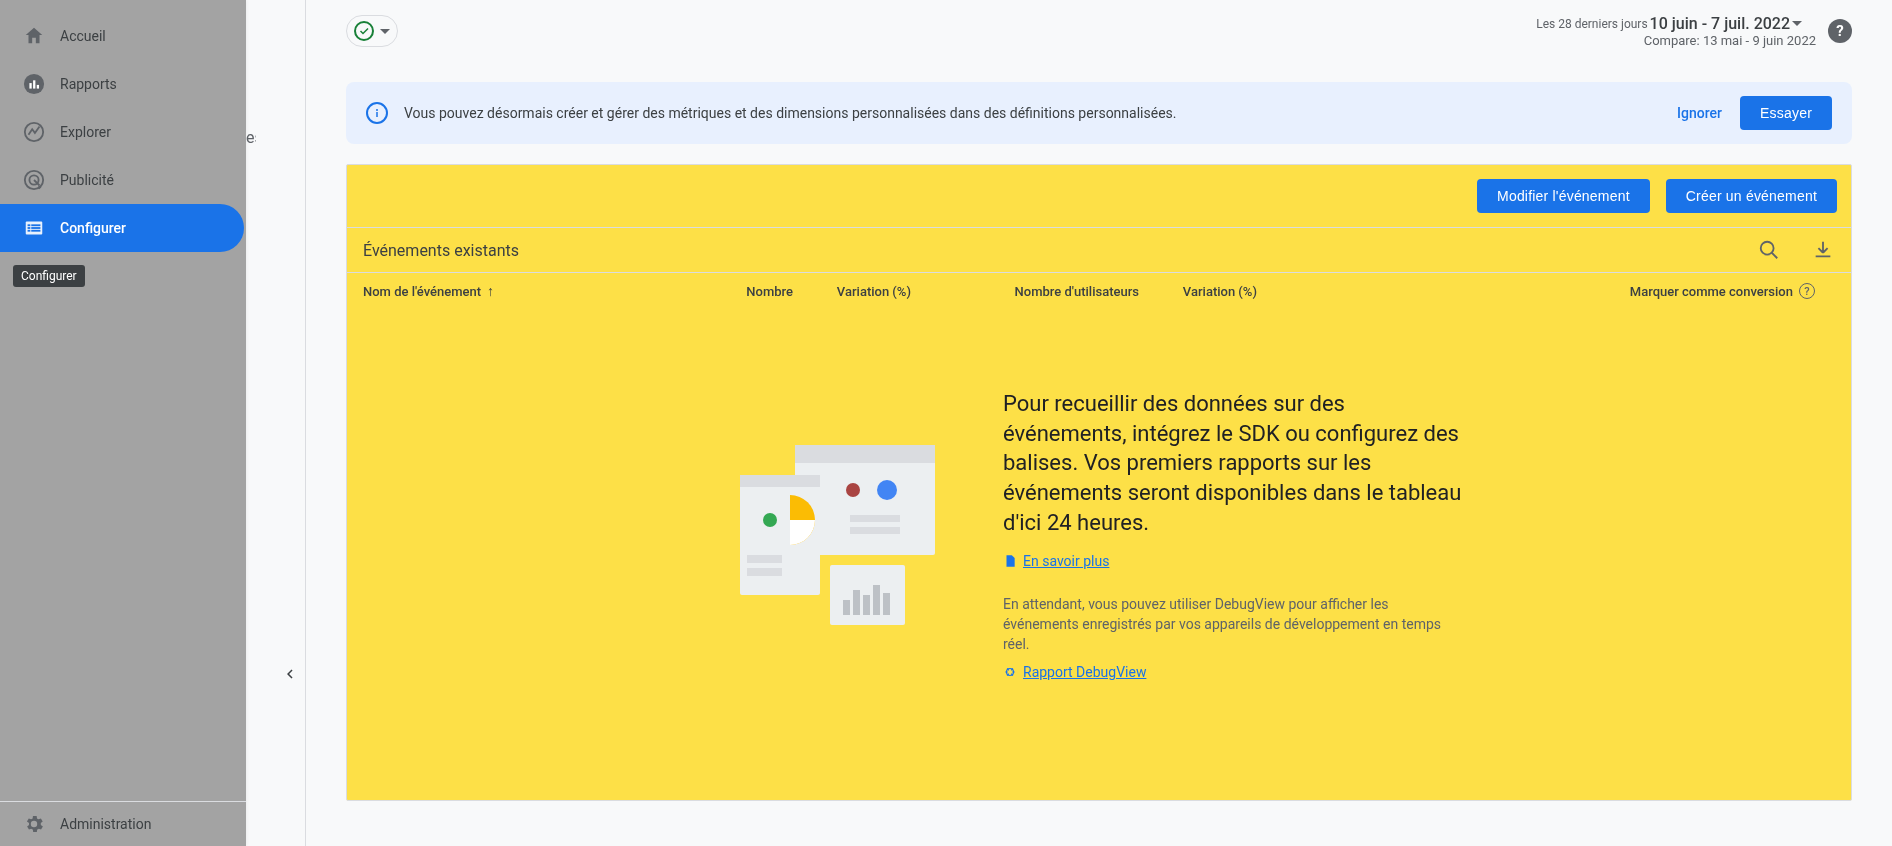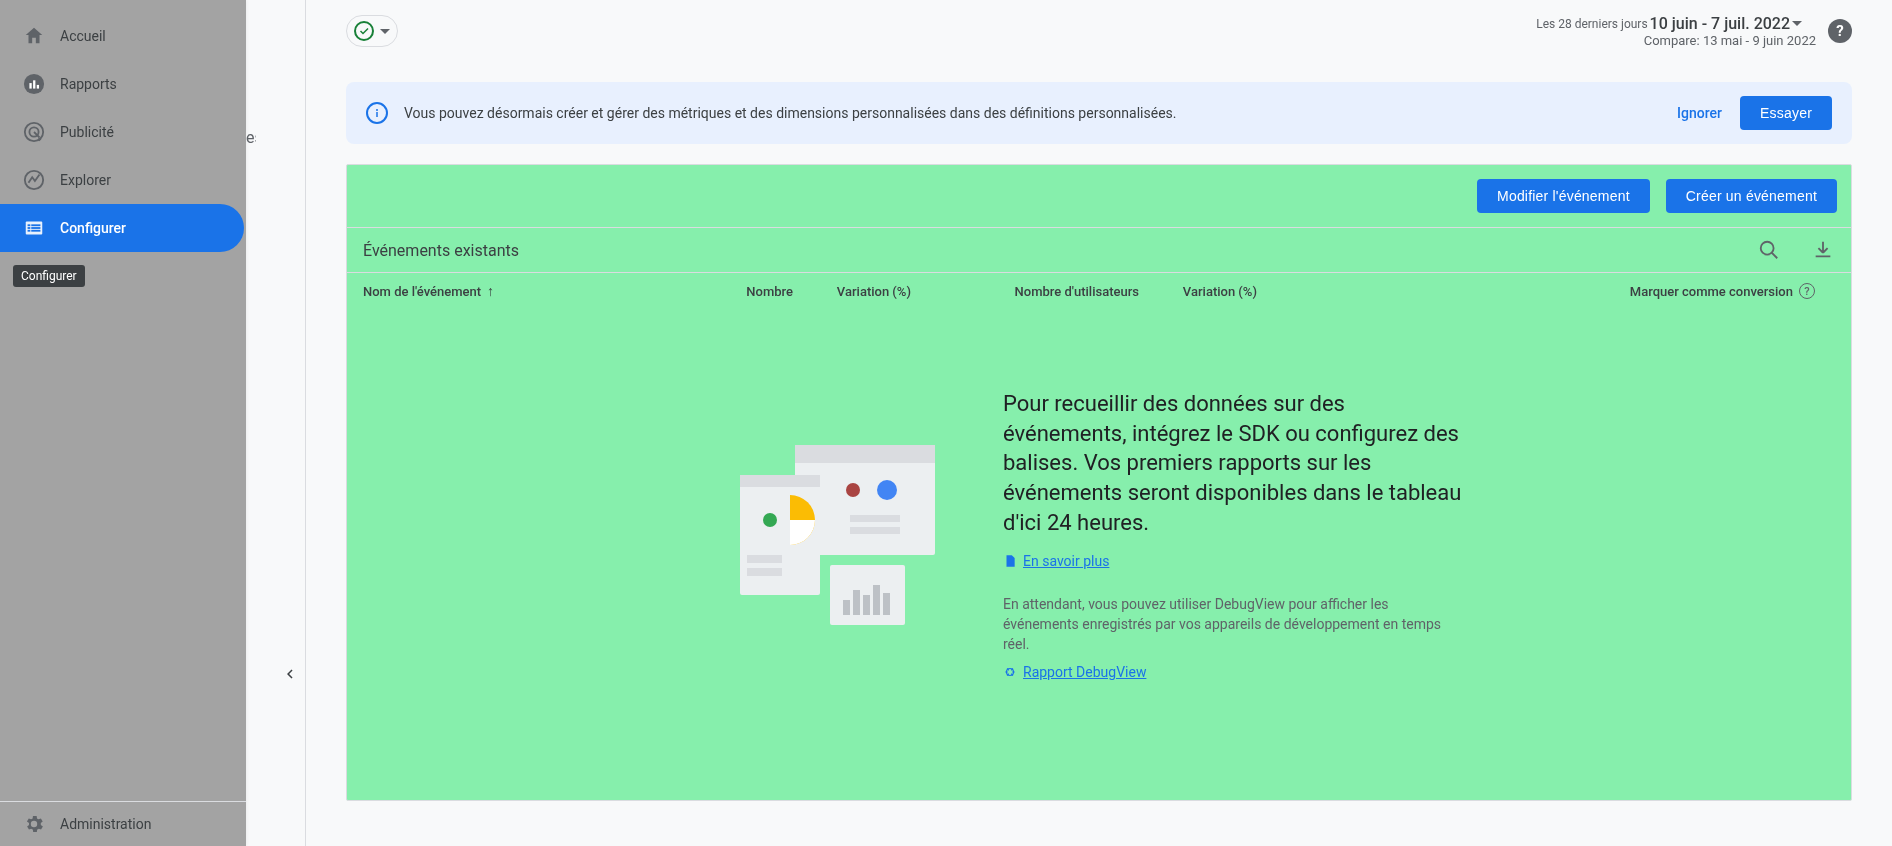--- a/index.html
+++ b/index.html
@@ -162,21 +162,21 @@
     .info-text { flex:1; font-size:14px; color:#3c4043; }
     .banner-ignore { color:#1a73e8; font-weight:500; margin-right:18px; cursor:pointer; font-size:14px;}
     .btn-primary {
       background:#1a73e8;color:#fff;border:none;border-radius:4px;
       padding:9px 20px;font-size:14px;font-weight:500;cursor:pointer;
       letter-spacing:0.2px;
     }
 
     .card {
       margin: 0 40px 20px 40px;
-      background:#86efac;
+      background:#fde047;
       border:1px solid #dadce0;
       border-radius:2px;
     }
     .card-actions {
       display:flex;
       justify-content:flex-end;
       padding: 14px 14px 14px 14px;
       gap:16px;
     }
     .card-sub-header {
@@ -263,35 +263,35 @@
               <rect x="11" y="8" width="2.5" height="9" fill="#fff"></rect>
               <rect x="15" y="13" width="2.5" height="4" fill="#fff"></rect>
             </svg>
         </span>
         <span>Rapports</span>
       </div>
       <div class="sidebar-item">
         <span class="icon">
           <svg width="22" height="22" viewBox="0 0 24 24">
               <circle cx="12" cy="12" r="10" fill="none" stroke="#5f6368" stroke-width="2"></circle>
-              <circle cx="12" cy="12" r="5" fill="none" stroke="#5f6368" stroke-width="2"></circle>
-              <path d="M12 12l6 6" stroke="#5f6368" stroke-width="2"></path>
-              <path d="M16 20l2-2 2 2-2 2z" fill="#5f6368"></path>
-            </svg>
-        </span>
-        <span>Publicité</span>
+              <path d="M6 15l4-6 3 4 5-7" fill="none" stroke="#5f6368" stroke-width="2"></path>
+            </svg>
+        </span>
+        <span>Explorer</span>
       </div>
       <div class="sidebar-item">
         <span class="icon">
           <svg width="22" height="22" viewBox="0 0 24 24">
               <circle cx="12" cy="12" r="10" fill="none" stroke="#5f6368" stroke-width="2"></circle>
-              <path d="M6 15l4-6 3 4 5-7" fill="none" stroke="#5f6368" stroke-width="2"></path>
-            </svg>
-        </span>
-        <span>Explorer</span>
+              <circle cx="12" cy="12" r="5" fill="none" stroke="#5f6368" stroke-width="2"></circle>
+              <path d="M12 12l6 6" stroke="#5f6368" stroke-width="2"></path>
+              <path d="M16 20l2-2 2 2-2 2z" fill="#5f6368"></path>
+            </svg>
+        </span>
+        <span>Publicité</span>
       </div>
       <div class="sidebar-item active">
         <span class="icon">
           <svg width="22" height="22" viewBox="0 0 24 24">
               <rect x="3" y="5" width="18" height="14" rx="1" fill="#fff" opacity="0.9"></rect>
               <rect x="5" y="8" width="3" height="2" fill="#1a73e8"></rect>
               <rect x="9" y="8" width="10" height="2" fill="#1a73e8"></rect>
               <rect x="5" y="11" width="3" height="2" fill="#1a73e8"></rect>
               <rect x="9" y="11" width="10" height="2" fill="#1a73e8"></rect>
               <rect x="5" y="14" width="3" height="2" fill="#1a73e8"></rect>

